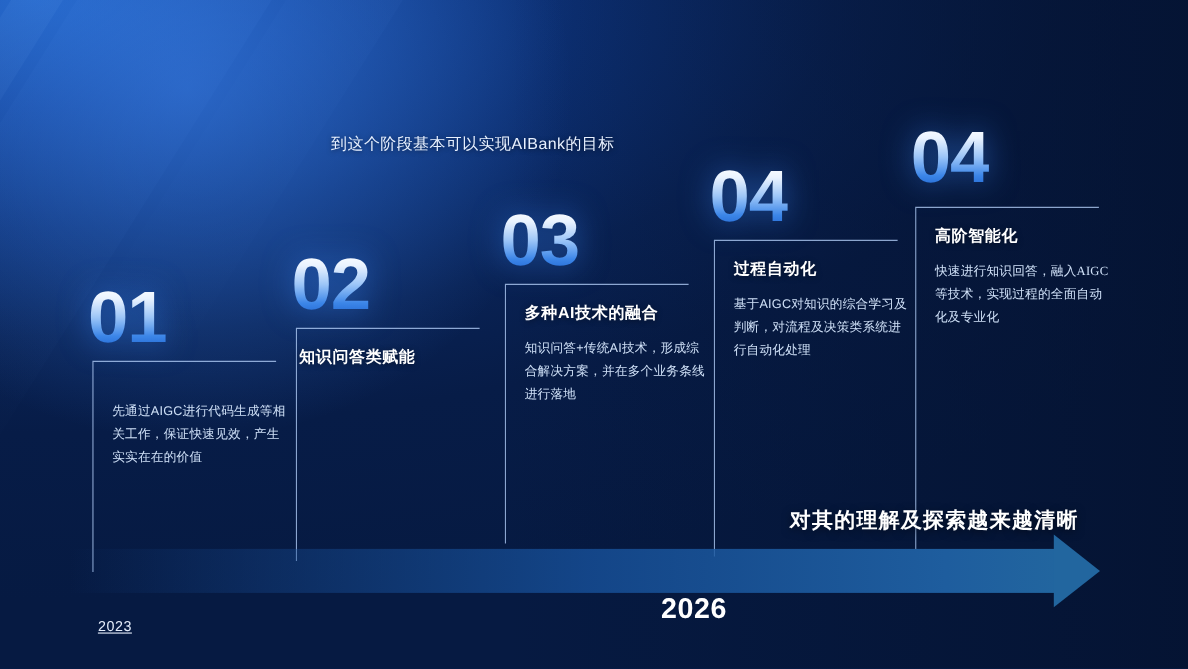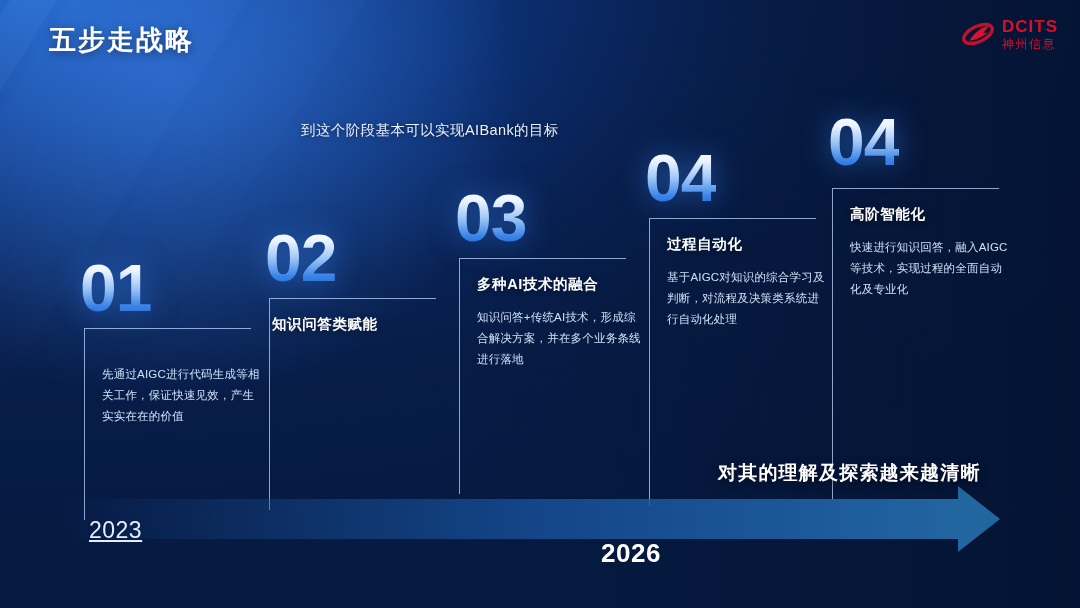--- a/index.html
+++ b/index.html
@@ -105,21 +105,21 @@
   #step1 .bracket { top:70px; width:167px; height:192px; }
   #step2 .bracket { top:70px; width:167px; height:212px; }
   #step3 .bracket { top:70px; width:167px; height:236px; }
   #step4 .bracket { top:70px; width:167px; height:288px; }
   #step5 .bracket { top:76px; width:167px; height:312px; }
 
   #step1 .body { left:22px; top:93px; width:160px; }
   #step2 .body { left:7px; top:87px; width:162px; }
   #step3 .body { left:22px; top:87px; width:165px; }
   #step4 .body { left:22px; top:87px; width:160px; }
-  #step5 .body { left:22px; top:93px; width:158px; }
+  #step5 .body { left:22px; top:93px; width:158px;font-family:Liberation Serif, serif; }
 
   
   #timeline { position:absolute; left:0; top:0; width:1080px; height:516px; pointer-events:none; }
   #arrow-bar {
     position:absolute; left:63px; top:499px; width:905px; height:40px;
     background:linear-gradient(to right, rgba(22,70,140,0) 0%, rgba(22,72,142,.35) 18%, rgba(24,84,160,.75) 52%, #1e5d9e 88%, #22669f 100%);
   }
   #arrow-head {
     position:absolute; left:958px; top:486px;
     width:0; height:0;
@@ -127,22 +127,22 @@
     border-bottom:33px solid transparent;
     border-left:42px solid #22669f;
   }
   #arrow-caption {
     position:absolute; left:718px; top:460px;
     font-size:19px; font-weight:bold; color:#ffffff;
     letter-spacing:1.2px;
     text-shadow:0 2px 8px rgba(0,0,0,.5);
   }
   #year-start {
-    position:absolute; left:89px; top:517px;
-    font-size:23px; color:#e6eefc; letter-spacing:.5px;text-decoration:underline;
+    position:absolute; left:89px; top:562px;
+    font-size:13px; color:#e6eefc; letter-spacing:.5px;text-decoration:underline;
   }
   #year-end {
     position:absolute; left:601px; top:538px;
     font-size:26px; font-weight:bold; color:#ffffff; letter-spacing:.5px;
   }
 </style>
 </head>
 <body>
 
 <div id="slide">
@@ -150,34 +150,20 @@
   <div class="diag-wrap">
 
     <div class="diag d2"></div>
     <div class="diag d3"></div>
     <div class="diag d4"></div>
     <div class="diag d5"></div>
   </div>
   <div class="glow-tl"></div>
   <div class="vignette-r"></div>
 
-  <div id="header">
-    <div id="slide-title">五步走战略</div>
-
-    <div id="logo">
-      <svg class="mark" viewBox="0 0 40 34">
-        <ellipse cx="20" cy="17" rx="18" ry="9" transform="rotate(-25 20 17)" fill="none" stroke="#c0102a" stroke-width="4"></ellipse>
-        <path d="M10 25 C16 14, 26 9, 33 7 L26 16 L32 15 C26 20, 18 24, 10 25 Z" fill="#e01030"></path>
-      </svg>
-      <div class="wordmark">
-        <span class="brand-en">DCITS</span>
-        <span class="brand-cn">神州信息</span>
-      </div>
-    </div>
-  </div>
 
   <div id="callout">到这个阶段基本可以实现AIBank的目标</div>
 
   <div class="step" id="step1">
     <div class="num">01</div>
     <div class="bracket"></div>
     <div class="body">
       <div class="card-desc">先通过AIGC进行代码生成等相关工作，保证快速见效，产生实实在在的价值</div>
     </div>
   </div>

